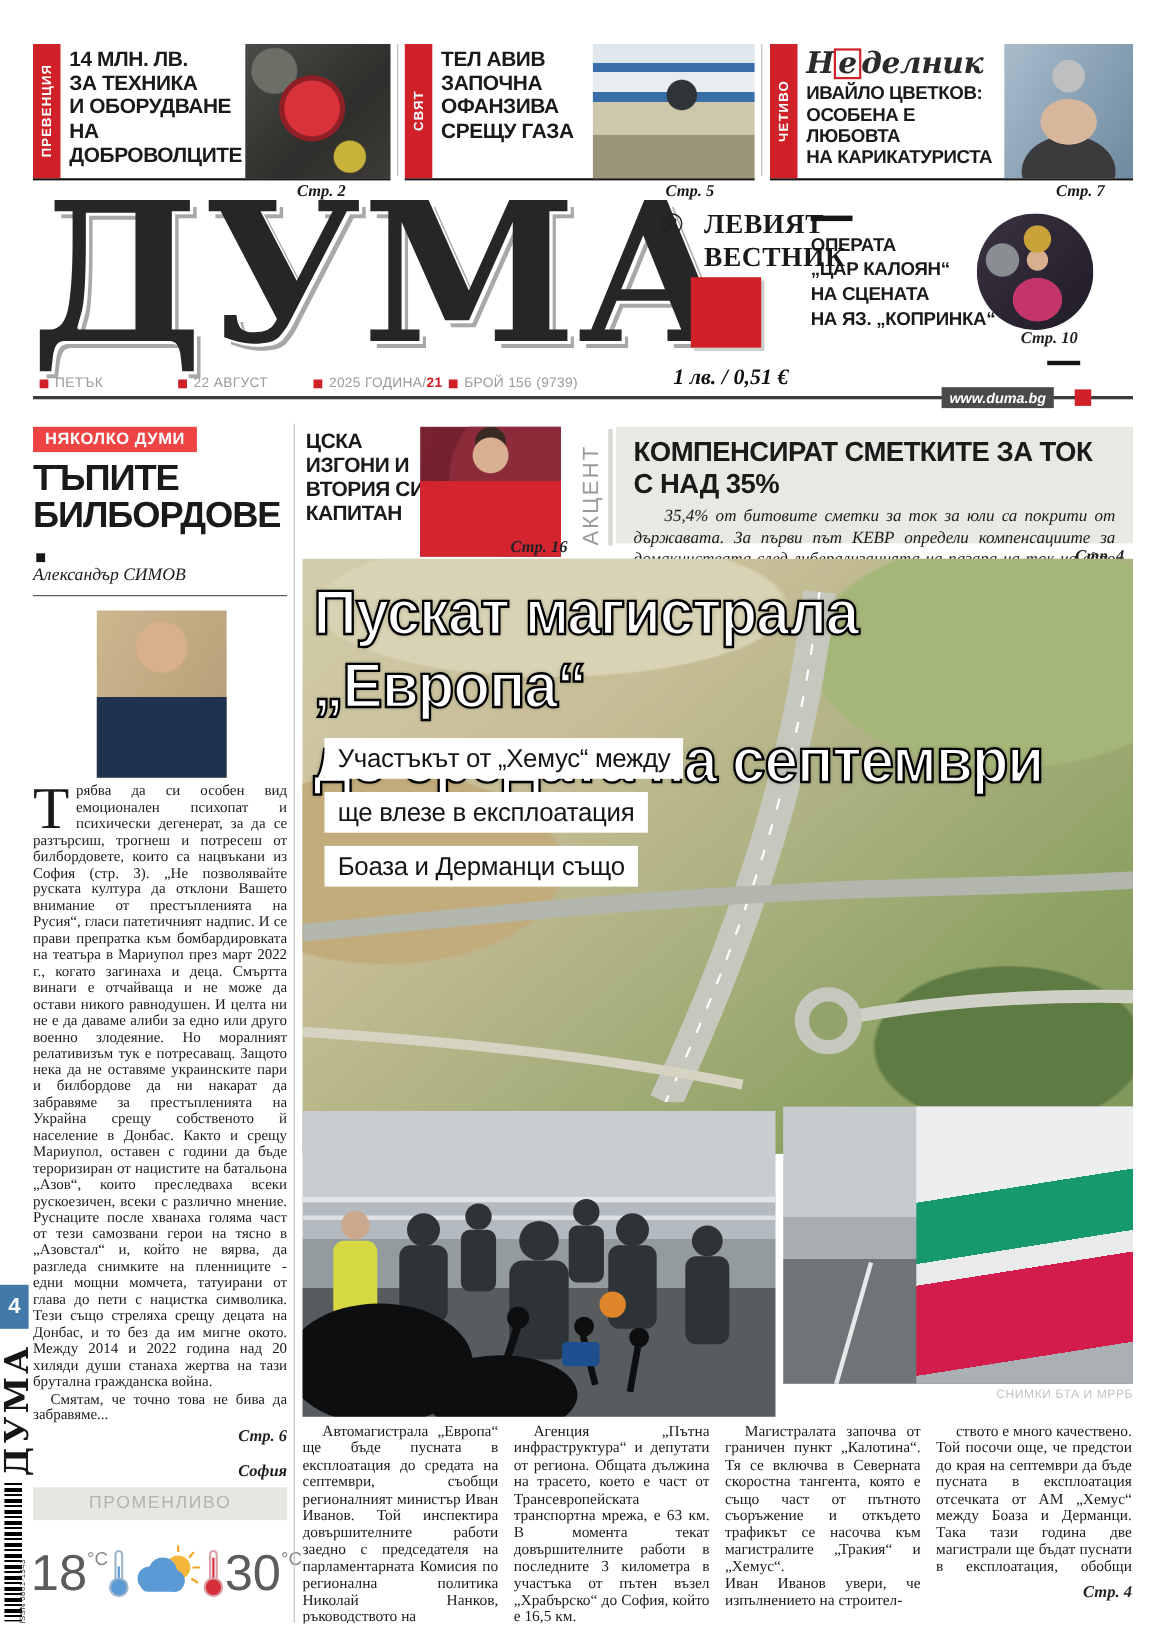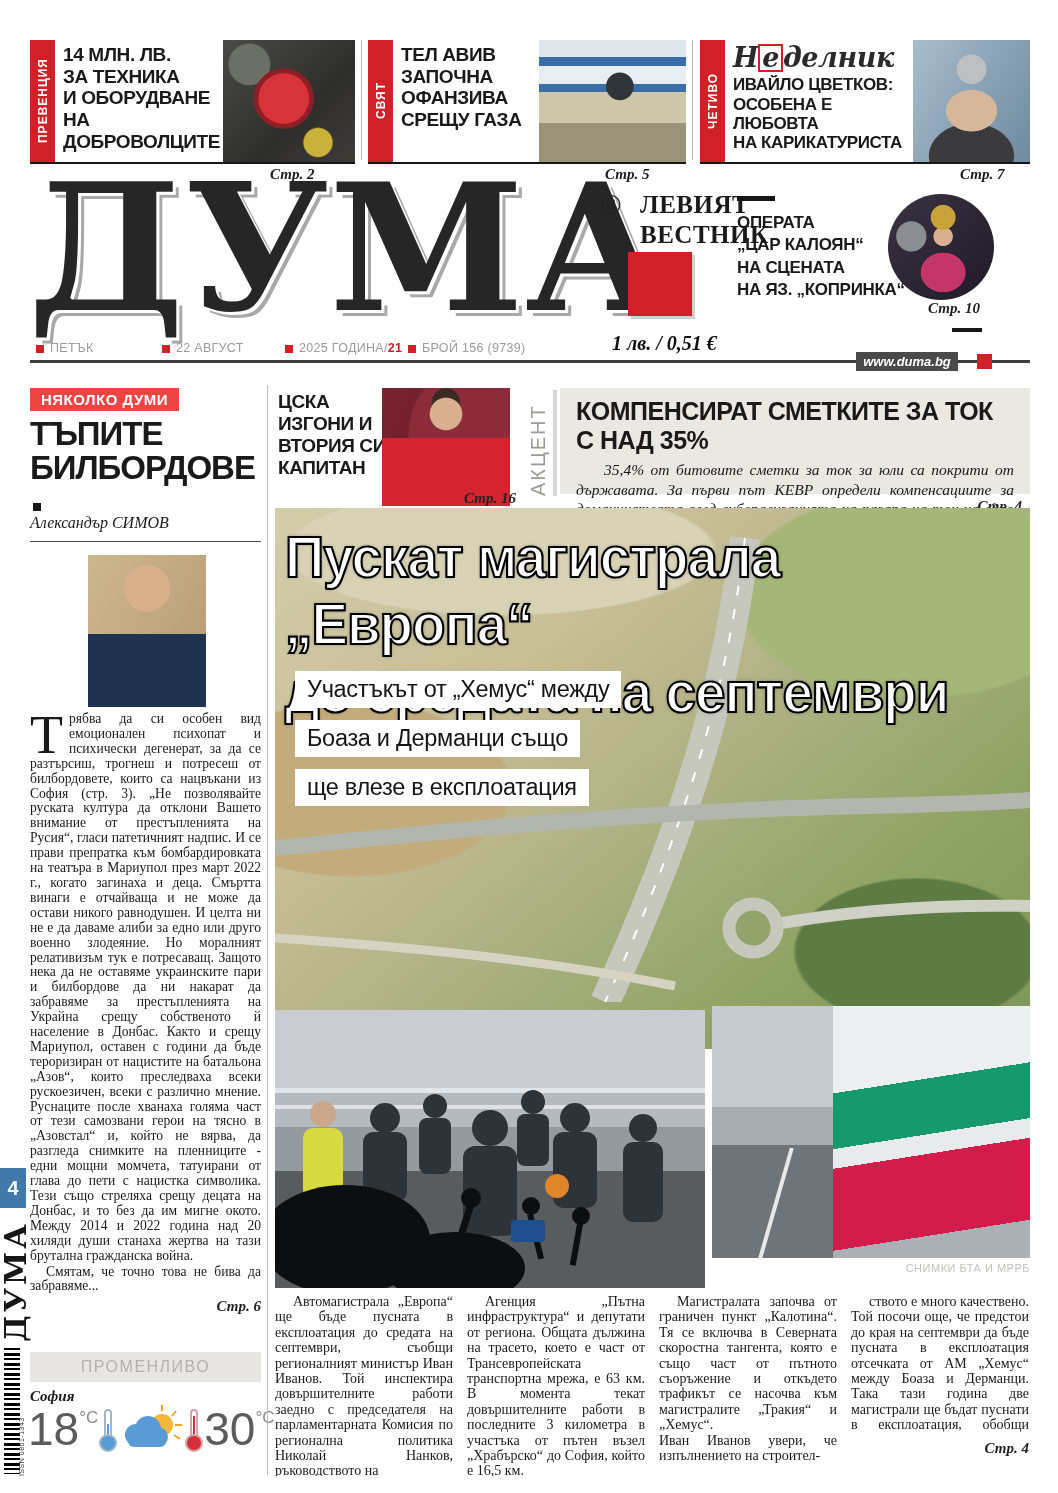--- a/index.html
+++ b/index.html
@@ -52,21 +52,21 @@
   .opauthor{left:30px;top:514px;font:italic 400 16px "Liberation Serif",serif}
   .oprule{left:30px;top:541px;width:231px;height:1px;background:#4a4a4a}
   .opphoto{left:88px;top:555px;width:118px;height:152px}
   .opbody{left:30px;top:712px;width:231px;height:584px;overflow:hidden;
           font:400 13.6px/14.9px "Liberation Serif",serif;text-align:justify}
   .dropcap{float:left;font:400 54px/40px "Liberation Serif",serif;margin:3px 6px 0 0}
   .oppara2{text-indent:16px;margin-top:1px}
   .oppage{left:30px;top:1298px;width:231px;text-align:right}
 
   
-  .wcity{left:30px;top:1388px;width:231px;text-align:left;font:italic 700 15px "Liberation Serif",serif}
+  .wcity{left:30px;top:1330px;width:231px;text-align:right;font:italic 700 15px "Liberation Serif",serif}
   .wband{left:30px;top:1352px;width:231px;height:30px;background:#e7e6e2;text-align:center;
          font:400 16px/30px "Liberation Sans",sans-serif;color:#b4b2ae;letter-spacing:1.5px}
   .wrow{left:28px;top:1386px;width:235px;height:86px;display:flex;align-items:center;justify-content:space-between}
   .wnum{font:400 46px "Liberation Sans",sans-serif;color:#5c5c5c}
   .wunit{font-size:17px;color:#8b8b8b;vertical-align:22px}
 
   
   .vdivider{left:267px;top:385px;width:1px;height:1090px;background:#bdbdbd}
   .cskatitle{left:278px;top:391px;font:700 19px/1.16 "Liberation Sans",sans-serif;letter-spacing:-.4px}
   .cskaphoto{left:382px;top:388px;width:128px;height:118px}
@@ -289,22 +289,22 @@
     <path d="M470,30 C455,160 420,300 330,494" stroke="#ffffff" stroke-width="2" fill="none" stroke-dasharray="10 14"></path>
     <path d="M0,340 C150,325 300,310 470,302 C580,297 660,298 755,292" stroke="#b2b6ad" stroke-width="16" fill="none"></path>
     <path d="M480,420 C560,404 650,396 755,398" stroke="#cfd0c6" stroke-width="12" fill="none"></path>
     <circle cx="478" cy="420" r="24" stroke="#c6c8bd" stroke-width="13" fill="#93a36c"></circle>
     <path d="M0,430 C120,438 260,450 400,478" stroke="#d6d3c2" stroke-width="9" fill="none"></path>
   </svg>
   <div class="mheadline pre">Пускат магистрала „Европа“
 до средата на септември</div>
   <div class="deck">
     <div class="deckline">Участъкът от „Хемус“ между</div>
+    <div class="deckline">ще влезе в експлоатация</div>
     <div class="deckline">Боаза и Дерманци също</div>
-    <div class="deckline">ще влезе в експлоатация</div>
   </div>
 </div>
 
 <div class="abs pressphoto">
   <svg width="430" height="278" viewBox="0 0 430 278">
     <rect x="0" y="78" width="430" height="5" fill="#e3e6e8"></rect>
     <rect x="0" y="95" width="430" height="4" fill="#dfe2e4"></rect>
     <g fill="#2e3337">
       <circle cx="110" cy="108" r="15"></circle>
         <rect x="88" y="122" width="44" height="70" rx="10"></rect>

